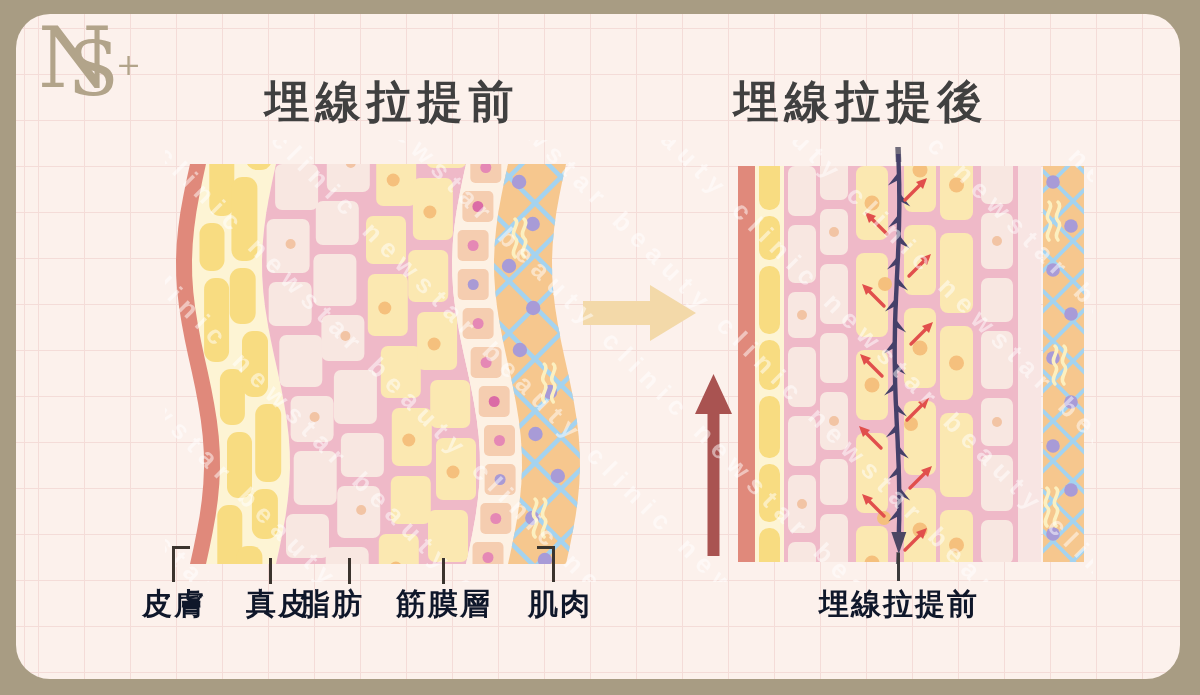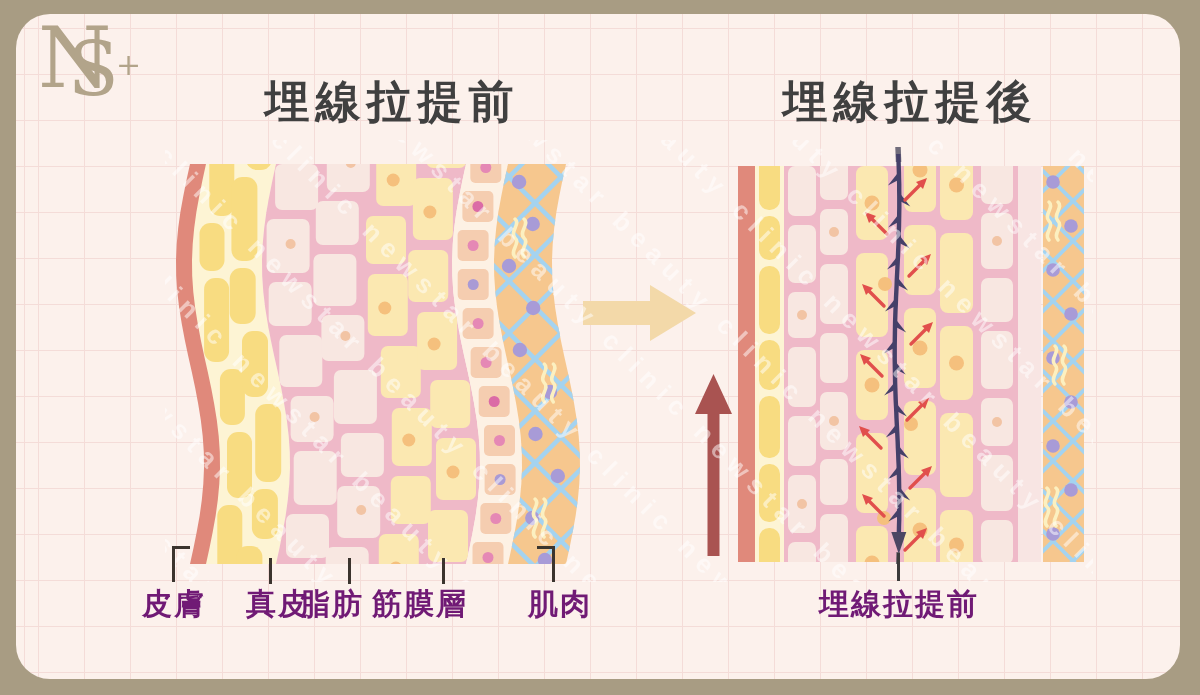--- a/index.html
+++ b/index.html
@@ -13,41 +13,41 @@
     background-position:22px 14px;}
   .logo{position:absolute;left:38px;top:16px;width:170px;height:130px;color:#b2a48a;
     font-family:"DejaVu Serif",serif;z-index:8}
   .logo span{position:absolute;line-height:1}
   .logo .n{left:0;top:0;font-size:84px}
   .logo .s{left:30px;top:16px;font-size:74px}
   .logo .plus{left:78px;top:34px;font-size:30px}
   .title{position:absolute;top:72px;transform:translateX(-50%);font-size:45px;font-weight:700;
     letter-spacing:6px;color:#404040;white-space:nowrap;z-index:8}
   .title.before{left:392px}
-  .title.after{left:910px}
+  .title.after{left:861px}
   .diagram{position:absolute;z-index:2;overflow:visible}
   #left-svg{left:176px;top:164px}
   #right-svg{left:738px;top:166px}
   .arrow-right-svg{position:absolute;left:583px;top:285px;z-index:3}
   .arrow-up-svg{position:absolute;left:694px;top:372px;z-index:3}
   .watermark{position:absolute;left:165px;top:140px;width:928px;height:442px;overflow:hidden;
     pointer-events:none;z-index:6}
   .wm-inner{position:absolute;left:-280px;top:-560px;width:1700px;height:1700px;
     transform:rotate(45deg);color:rgba(255,255,255,0.5);font-size:26px;font-weight:700;
     letter-spacing:8px}
   .wm-inner div{white-space:nowrap;height:92px;line-height:92px}
   .bracket-l,.bracket-r,.tick{position:absolute;z-index:7}
   .bracket-l{left:172px;top:546px;width:18px;height:36px;border-left:3px solid #3b342e;border-top:3px solid #3b342e}
   .bracket-r{left:537px;top:546px;width:18px;height:36px;border-right:3px solid #3b342e;border-top:3px solid #3b342e}
   .tick{width:3px;height:26px;background:#3b342e;top:558px}
   .tick.t1{left:269px}.tick.t2{left:348px}.tick.t3{left:442px}
   .tick.thread-tick{left:897px;top:553px;height:28px;background:#3b3b3b}
   .llabel{position:absolute;top:584px;transform:translateX(-50%);font-size:30px;font-weight:700;
-    letter-spacing:2px;color:#701a75;white-space:nowrap;z-index:8}
-  .lx-skin{left:174px}.lx-dermis{left:278px}.lx-fat{left:332px}.lx-fascia{left:420px}
+    letter-spacing:2px;color:#0f172a;white-space:nowrap;z-index:8}
+  .lx-skin{left:174px}.lx-dermis{left:278px}.lx-fat{left:332px}.lx-fascia{left:444px}
   .lx-muscle{left:560px}.lx-thread{left:899px}
 </style>
 </head>
 <body>
 
 <div class="panel"></div>
 
 <div class="logo">
   <span class="n">N</span>
   <span class="s">S</span>

